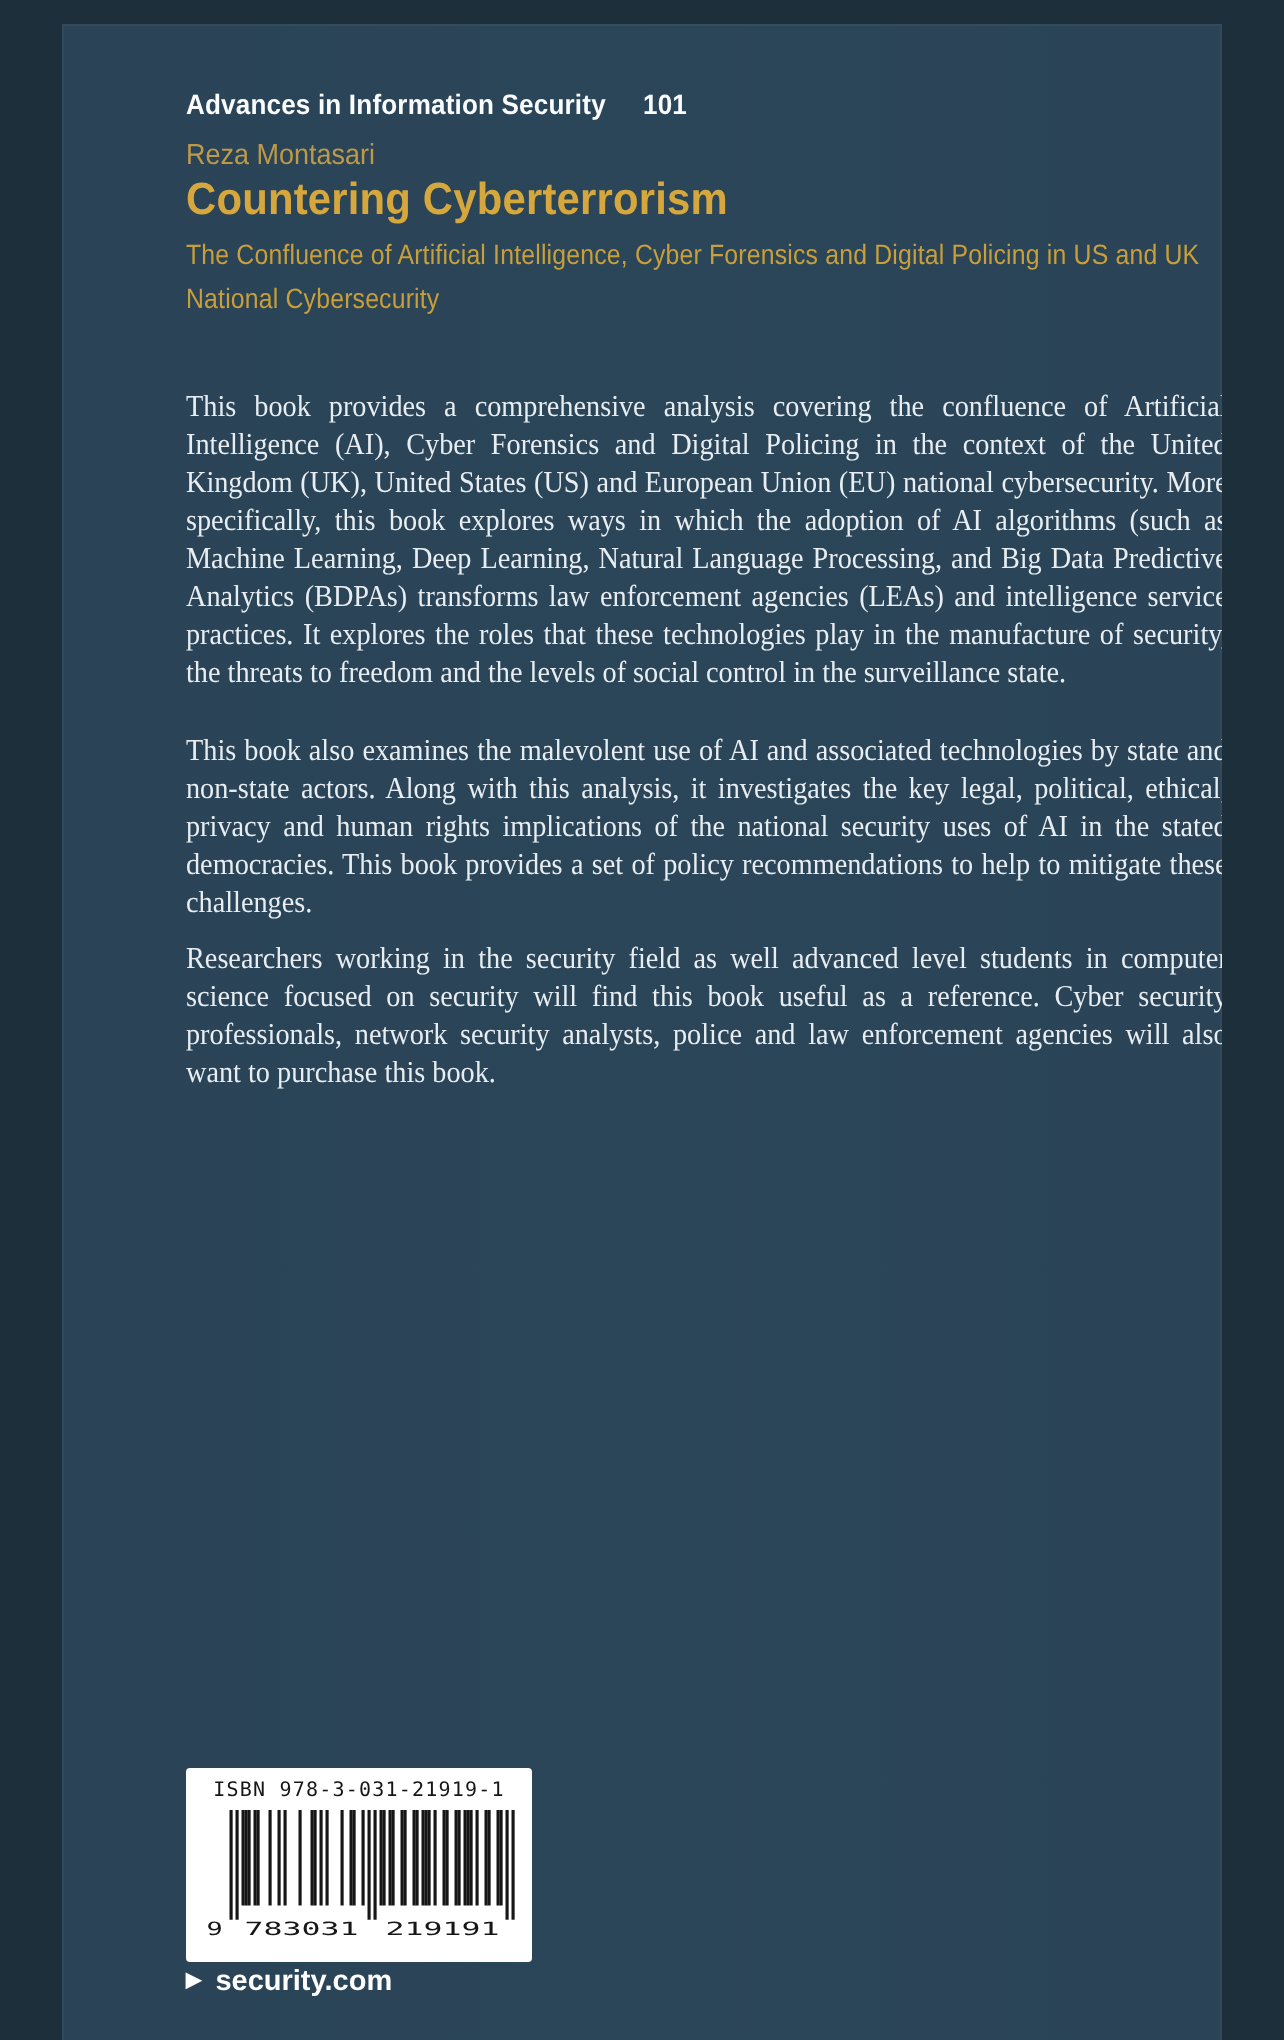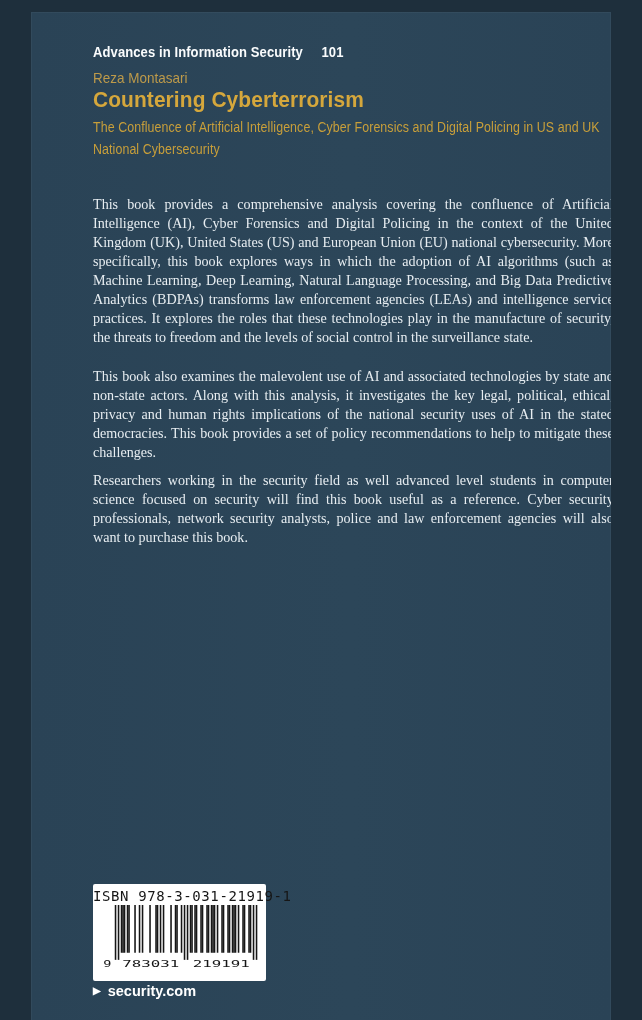--- a/index.html
+++ b/index.html
@@ -77,21 +77,21 @@
     width:173px; height:97px;
     background:var(--barcode-bg,#fff);
     border-radius:2px;
     text-align:center;
     box-sizing:border-box;
     padding-top:5px;
   }
   .isbn{
     color:var(--barcode-ink,#161616);
     font-family:"DejaVu Sans Mono","Liberation Mono",monospace;
-    font-size:14px; line-height:14px; letter-spacing:.6px;
+    font-size:10px; line-height:14px; letter-spacing:.6px;
     white-space:nowrap;
   }
   .barcode-box svg{display:block; margin:2px auto 0 auto;}
   
   .publisher{
     position:absolute; left:62px; top:969px;
     color:#ffffff; font-weight:bold; font-size:14.5px; line-height:20px;
     display:flex; align-items:center;
   }
   .publisher .arrow{font-size:10px; margin-right:7px; line-height:20px;}

